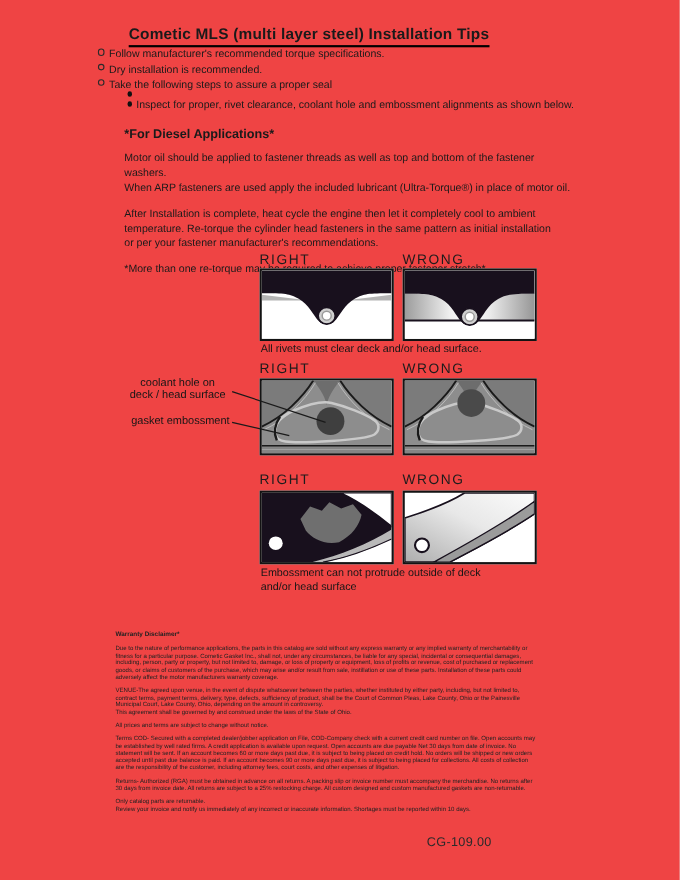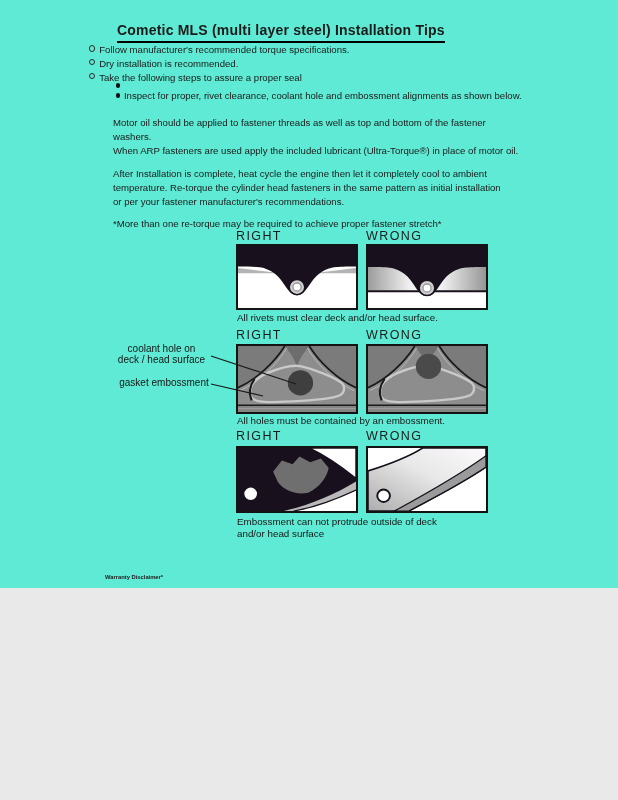--- a/index.html
+++ b/index.html
@@ -1,17 +1,17 @@
 <!DOCTYPE html>
 <html><head>
 <meta charset="utf-8">
 <style>
   html,body{margin:0;padding:0;background:#e9e9e9;}
   .page{
-    position:relative; width:618px; height:588px; background:#5eead4;
+    position:relative; width:618px; height:800px; background:#ef4444;
     font-family:"Liberation Sans", sans-serif; color:#1a1a1a; overflow:hidden;
     margin:0 auto;
   }
   .abs{position:absolute;}
   
   .title{
     left:117px; top:22px; font-size:14px; font-weight:bold;
     border-bottom:2.5px solid #000; padding-bottom:3px; letter-spacing:.2px;
     display:inline-block;
   }
@@ -72,20 +72,21 @@
     <div class="brow sub">
       <span class="dot"></span>
     </div>
     <div class="brow sub">
       <span class="dot"></span>
       <span>Inspect for proper, rivet clearance, coolant hole and embossment alignments as shown below.</span>
     </div>
   </div>
 
   <div class="abs diesel">
+    <div class="dh">*For Diesel Applications*</div>
     <p>Motor oil should be applied to fastener threads as well as top and bottom of the fastener washers.
 When ARP fasteners are used apply the included lubricant (Ultra-Torque®) in place of motor oil.</p>
     <p>After Installation is complete, heat cycle the engine then let it completely cool to ambient
 temperature. Re-torque the cylinder head fasteners in the same pattern as initial installation
 or per your fastener manufacturer's recommendations.</p>
     <p>*More than one re-torque may be required to achieve proper fastener stretch*</p>
   </div>
 
   <div class="abs collabel lab1 p-r">RIGHT</div>
   <div class="abs collabel lab1 p-w">WRONG</div>
@@ -162,21 +163,20 @@
     </svg>
   </div>
 
   <div class="abs ann ann-coolant">coolant hole on
 deck / head surface</div>
   <div class="abs ann ann-emboss">gasket embossment</div>
   <svg class="abs leader" viewBox="0 0 200 70">
     <line x1="111" y1="16" x2="196" y2="44" stroke="#1a1a1a" stroke-width="1.1"></line>
     <line x1="111" y1="44" x2="163" y2="56" stroke="#1a1a1a" stroke-width="1.1"></line>
   </svg>
-  <div class="abs caption" style="top:415px">All holes must be contained by an embossment.</div>
 
   <div class="abs collabel lab3 p-r">RIGHT</div>
   <div class="abs collabel lab3 p-w">WRONG</div>
 
   <div class="abs panel r3 p-r">
     <svg viewBox="0 0 121 66" preserveAspectRatio="none">
       <rect width="121" height="66" fill="#18101d"></rect>
       <path d="M73,0 H121 V32 C103,17 88,7 73,0 Z" fill="#ffffff" stroke="#18101d" stroke-width="1.5"></path>
       <path d="M47,66 C72,60 99,49 121,35 L121,44 C98,56 73,63 57,66 Z" fill="#b9b9b9"></path>
       <path d="M57,66 C80,62 100,54 121,44 L121,66 Z" fill="#ffffff"></path>

